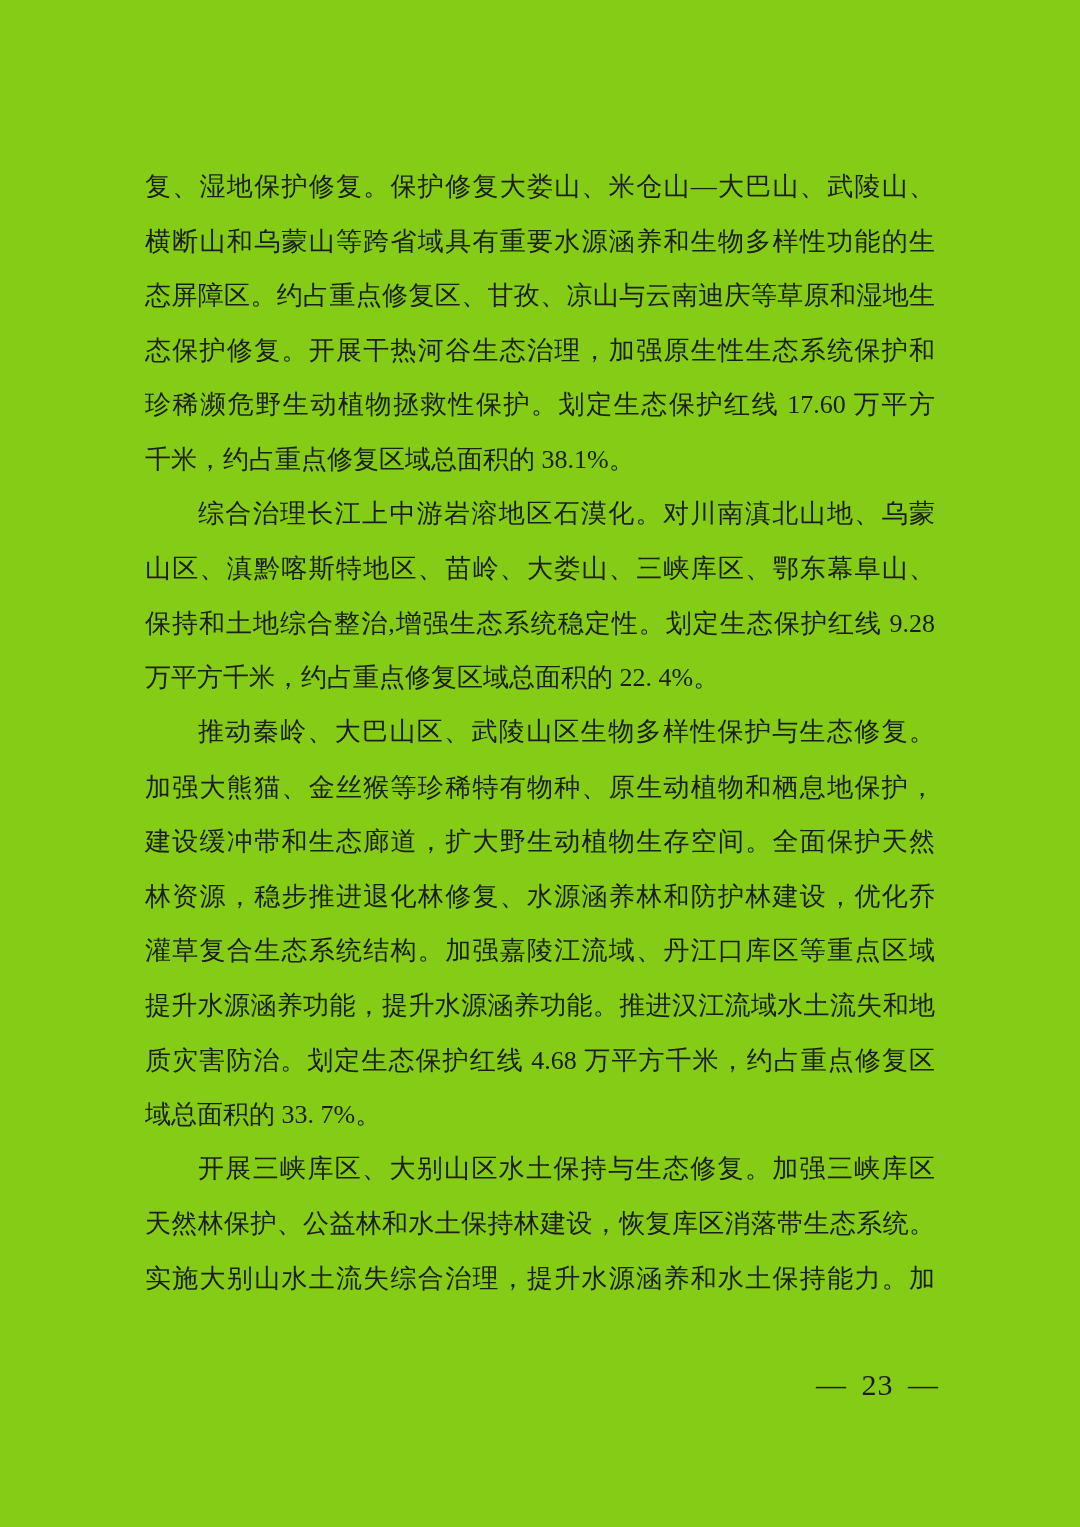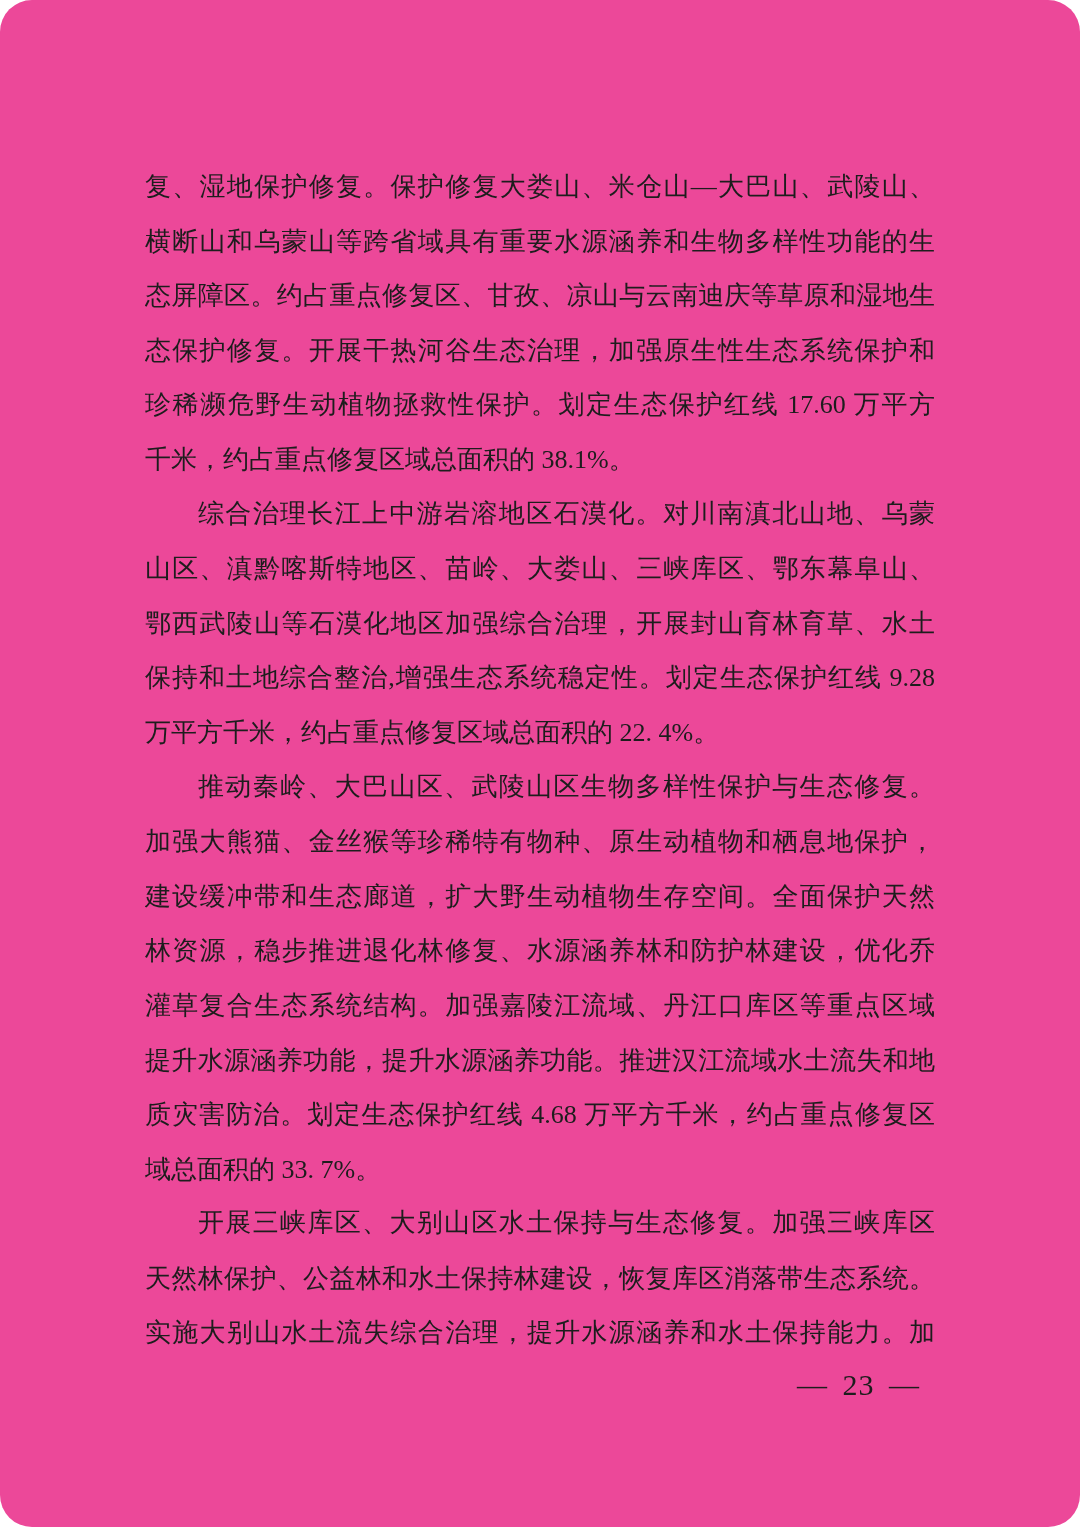--- a/index.html
+++ b/index.html
@@ -7,22 +7,21 @@
     width: 1080px;
     height: 1527px;
     background: #ffffff;
     position: relative;
     overflow: hidden;
     font-family: "Liberation Serif", "DejaVu Serif", serif;
   }
   .page {
     position: absolute;
     inset: 0;
-    background: #ec4899;
-    border-radius: 32px;
+    background: #84cc16;
   }
   .doc-body {
     position: absolute;
     left: 145px;
     top: 160px;
     width: 790px;
     color: #1d1d1d;
     font-size: 26px;
     line-height: 54.6px;
   }
@@ -33,21 +32,21 @@
     text-align: justify;
     text-align-last: justify;
     text-justify: inter-character;
     white-space: normal;
   }
   .line.flush { text-align-last: left; }
   .line.indent { text-indent: 53px; font-family: Liberation Mono, monospace; }
   .footer {
     position: absolute;
     top: 1358px;
-    right: 160px;
+    right: 141px;
     height: 54px;
     line-height: 54px;
     font-size: 30px;
     color: #1d1d1d;
     word-spacing: 6px;
     letter-spacing: 1px;
   }
 </style>
 </head>
 <body>
@@ -58,21 +57,20 @@
         <div class="line">复、湿地保护修复。保护修复大娄山、米仓山—大巴山、武陵山、</div>
         <div class="line">横断山和乌蒙山等跨省域具有重要水源涵养和生物多样性功能的生</div>
         <div class="line">态屏障区。约占重点修复区、甘孜、凉山与云南迪庆等草原和湿地生</div>
         <div class="line">态保护修复。开展干热河谷生态治理，加强原生性生态系统保护和</div>
         <div class="line">珍稀濒危野生动植物拯救性保护。划定生态保护红线 17.60 万平方</div>
         <div class="line flush">千米，约占重点修复区域总面积的 38.1%。</div>
       </div>
       <div class="paragraph">
         <div class="line indent">综合治理长江上中游岩溶地区石漠化。对川南滇北山地、乌蒙</div>
         <div class="line">山区、滇黔喀斯特地区、苗岭、大娄山、三峡库区、鄂东幕阜山、</div>
-        <div class="line">鄂西武陵山等石漠化地区加强综合治理，开展封山育林育草、水土</div>
         <div class="line">保持和土地综合整治,增强生态系统稳定性。划定生态保护红线 9.28</div>
         <div class="line flush">万平方千米，约占重点修复区域总面积的 22. 4%。</div>
       </div>
       <div class="paragraph">
         <div class="line indent">推动秦岭、大巴山区、武陵山区生物多样性保护与生态修复。</div>
         <div class="line">加强大熊猫、金丝猴等珍稀特有物种、原生动植物和栖息地保护，</div>
         <div class="line">建设缓冲带和生态廊道，扩大野生动植物生存空间。全面保护天然</div>
         <div class="line">林资源，稳步推进退化林修复、水源涵养林和防护林建设，优化乔</div>
         <div class="line">灌草复合生态系统结构。加强嘉陵江流域、丹江口库区等重点区域</div>
         <div class="line">提升水源涵养功能，提升水源涵养功能。推进汉江流域水土流失和地</div>

